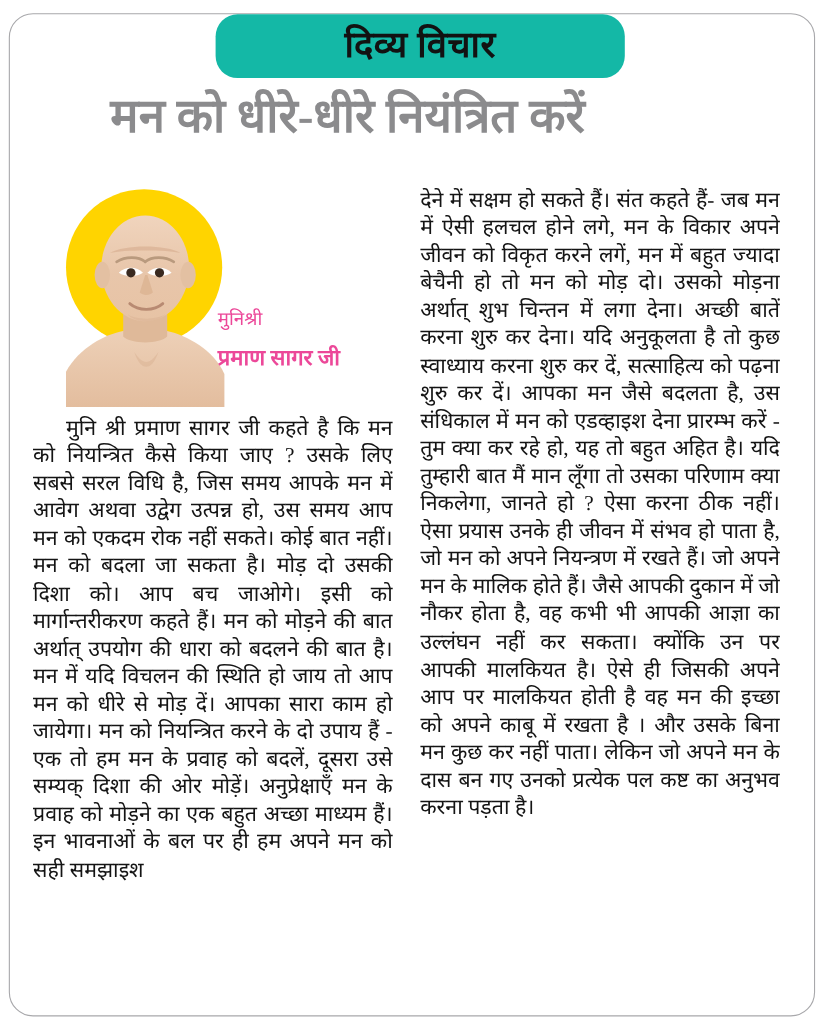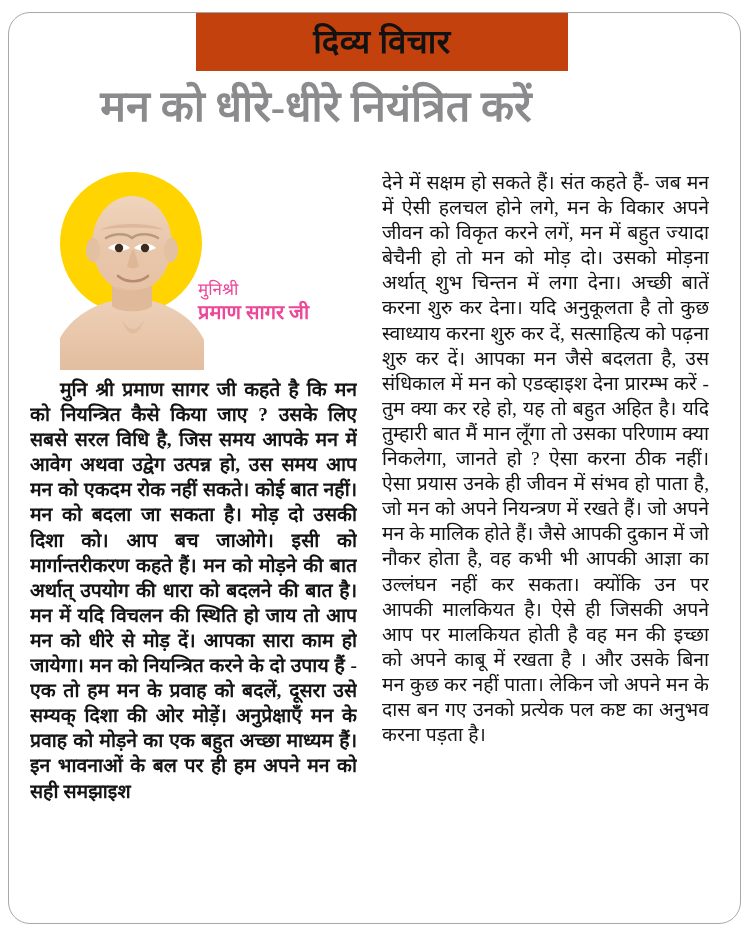--- a/index.html
+++ b/index.html
@@ -35,24 +35,25 @@
     background: #ffffff;
   }
 
   
   .banner {
     position: absolute;
     left: 196px;
     top: 13px;
     width: 372px;
     height: 58px;
-    background: #c2410c;
+    background: #14b8a6;
     display: flex;
     align-items: center;
     justify-content: center;
+    border-radius: 20px;
   }
   .banner-title {
     font-family: "Liberation Serif", "DejaVu Serif", serif;
     font-weight: bold;
     font-size: 33px;
     color: #121212;
     letter-spacing: 0.5px;
     line-height: 1;
     white-space: nowrap;
   }
@@ -132,41 +133,41 @@
   }
   .cap-pre {
     font-size: 17px;
     font-weight: normal;
     display: block;
   }
   .cap-name {
     font-size: 20px;
     font-weight: bold;
     display: block;
-    margin-top: 1px;
+    margin-top: 15px;
   }
   .cap-post {
     font-size: 15px;
     font-weight: normal;
     display: block;
     margin-top: 1px;
   }
 
   
   .para {
     margin: 0;
     font-family: "Liberation Serif", "DejaVu Serif", serif;
     font-size: 19.4px;
     line-height: 25.1px;
     color: #141414;
     text-align: justify;
     text-justify: inter-word;
     word-spacing: 0.2px;
   }
-  .para.first { text-indent: 30px; font-weight: bold; }
+  .para.first { text-indent: 30px; }
   .para.cont  { text-indent: 0; }
 </style>
 </head>
 <body>
 
 <div id="clipping">
 
   <div id="card-border"></div>
 
   <div class="banner">

